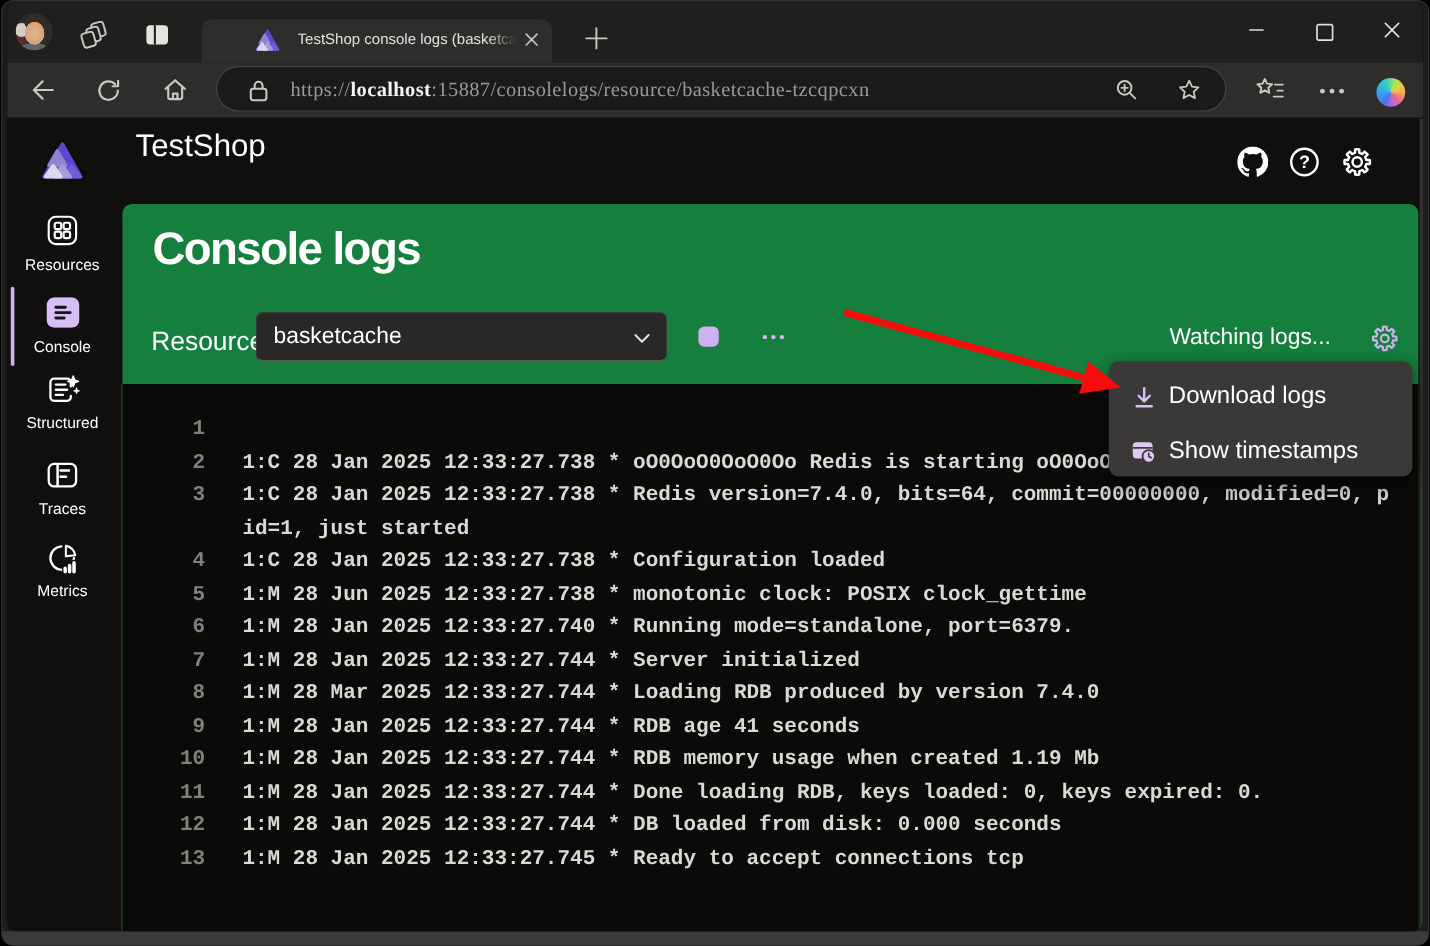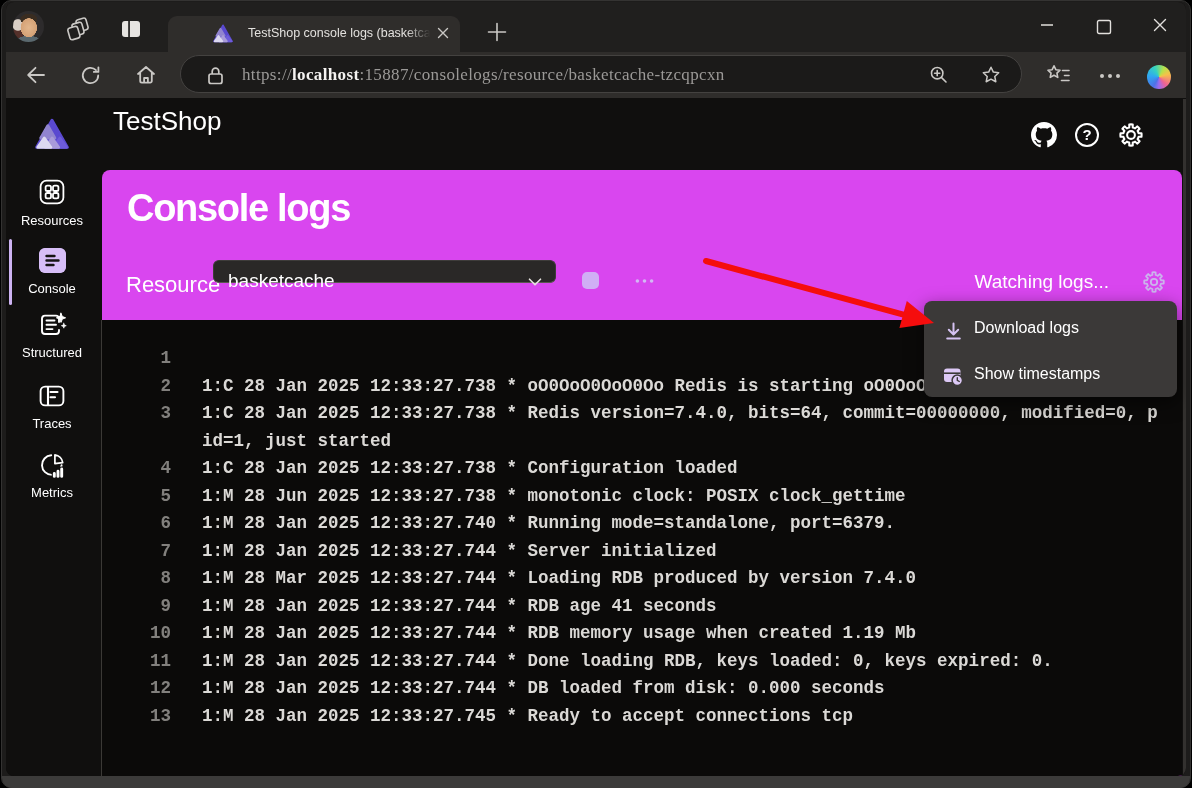--- a/index.html
+++ b/index.html
@@ -38,39 +38,39 @@
 
 #logo { position:absolute; left:29px; top:116px; }
 #apptitle { position:absolute; left:107px; top:104px; font-size:26px; font-weight:400;
   color:#fff; letter-spacing:0px; }
 .navlbl { position:absolute; width:96px; text-align:center; font-size:13px; color:#fff; }
 #selbar { position:absolute; left:3px; top:237px; width:3px; height:66px;
   border-radius:2px; background:#cdb3f2; }
 #consoleicon { position:absolute; left:33px; top:246px; width:27px; height:25px;
   border-radius:6px; background:#d7bef7; }
 #panel { position:absolute; left:96px; top:168px; width:1080px; height:606px;
-  background:#d946ef; border-radius:8px 8px 0 0; }
+  background:#15803d; border-radius:8px 8px 0 0; }
 #heading { position:absolute; left:25px; top:19px; font-size:38px; line-height:38px; font-weight:700; color:#fff; letter-spacing:-1.3px; }
 #reslbl { position:absolute; left:24px; top:102px; font-size:22px; color:#fff; }
-#select { position:absolute; left:111px; top:90px; width:343px; height:23px;
+#select { position:absolute; left:111px; top:90px; width:343px; height:41px;
   background:#2a2827; border:1px solid #3e3c3a; border-bottom-color:#5a5750; border-radius:6px; }
 #select span { position:absolute; left:14px; top:9px; font-size:19px; color:#fff; }
 #stopbtn { position:absolute; left:480px; top:102px; width:17px; height:17px;
   border-radius:5px; background:#d0aff5; }
 #watchlbl { position:absolute; right:73px; top:101px; font-size:19px; color:#fff; }
 #loggear { position:absolute; left:1040px; top:100px; }
 #logbox { position:absolute; left:0; top:150px; width:1080px; height:456px; background:#0b0a09; }
 #logs { position:absolute; left:0; top:25px; width:1080px;
   font-family:"Liberation Mono", monospace; font-weight:bold; font-size:17.5px; }
 .lr { display:flex; height:27.5px; line-height:27.5px; }
 .ln { width:69px; text-align:right; color:#82807d; flex:none; }
 .lt { margin-left:31px; color:#dbd9d6; white-space:pre; }
 #menu { position:absolute; left:822px; top:131px; width:253px; height:96px;
   background:#3b3938; border-radius:8px; box-shadow:0 6px 18px rgba(0,0,0,.55); }
-.mitem { position:absolute; left:50px; font-size:16px; color:#fff; }
+.mitem { position:absolute; left:50px; font-size:20px; color:#fff; }
 </style>
 </head>
 <body>
 <div id="frame"></div>
 <div id="bottomband"></div>
 <div id="win">
   <div id="titlebar"></div>
   <div id="toolbar"></div>
   <div id="appbar"></div>
   <div id="scrollstrip"></div>

